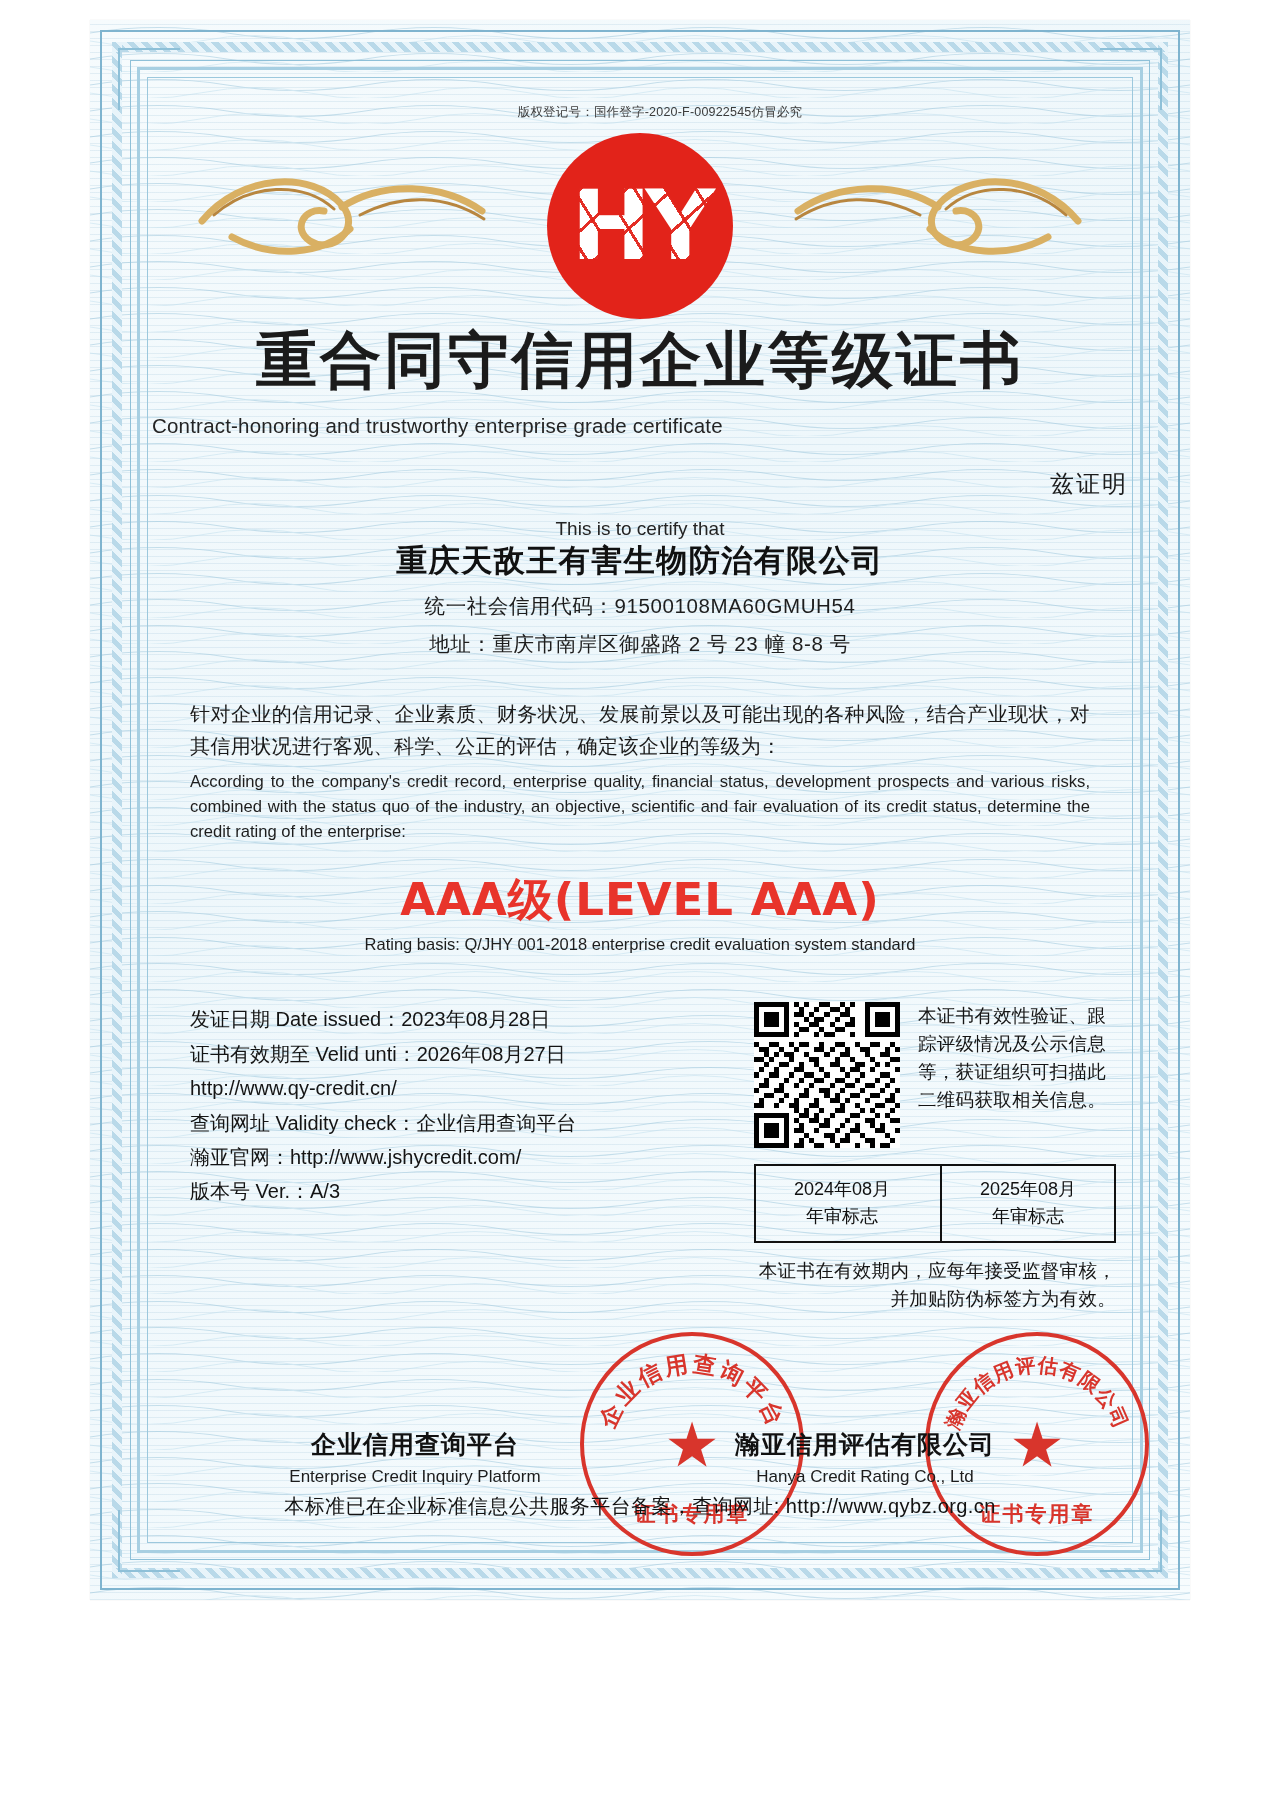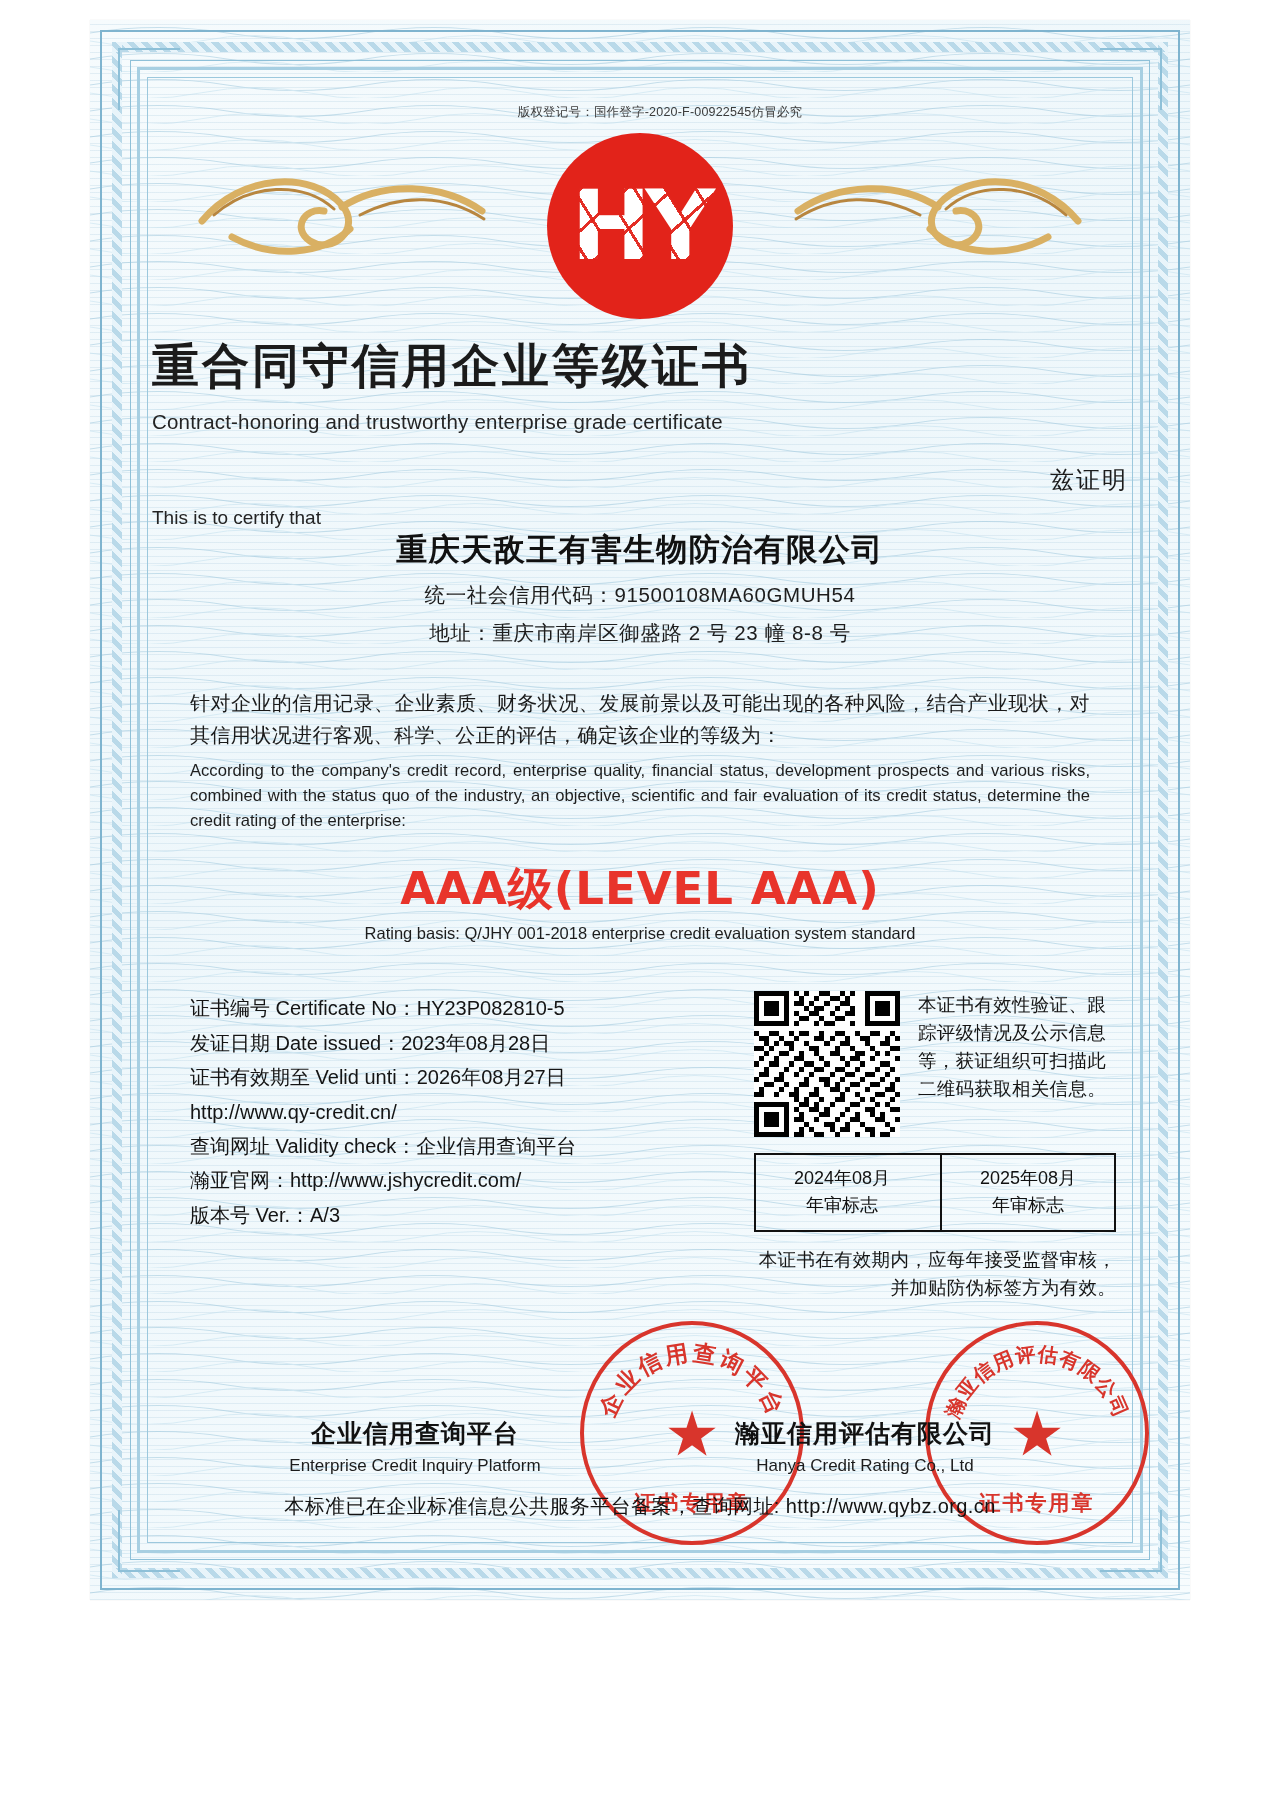--- a/index.html
+++ b/index.html
@@ -143,47 +143,48 @@
     position: absolute;
     inset: -6px -4px;
     background:
       repeating-linear-gradient(58deg, rgba(226,35,26,0.95) 0 3px, rgba(0,0,0,0) 3px 26px),
       repeating-linear-gradient(-42deg, rgba(226,35,26,0.95) 0 3px, rgba(0,0,0,0) 3px 31px);
     pointer-events: none;
   }
 
   
   .title-cn {
+    text-align: center;
     font-family: "DejaVu Sans", sans-serif;
-    font-size: 47px;
+    font-size: 61px;
     font-weight: bold;
     color: #1b1b1b;
     letter-spacing: 3px;
-    margin-top: 20px;
+    margin-top: 5px;
   }
   .title-en {
     text-align: left;
     font-size: 20.5px;
     color: #242424;
     margin-top: 12px;
     letter-spacing: 0.2px;
   }
 
   .certify-cn {
     text-align: right;
     font-size: 24px;
     color: #1b1b1b;
     margin-top: 30px;
     letter-spacing: 2px;
   }
   .certify-en {
-    text-align: left;
+    text-align: center;
     font-size: 19px;
     color: #232323;
-    margin-top: 11px;
+    margin-top: 18px;
   }
 
   .company-name {
     text-align: center;
     font-family: "DejaVu Sans", sans-serif;
     font-size: 31px;
     font-weight: bold;
     color: #111111;
     letter-spacing: 1.5px;
   }
@@ -451,21 +452,20 @@
     <div class="body-block">
       <div class="body-cn">针对企业的信用记录、企业素质、财务状况、发展前景以及可能出现的各种风险，结合产业现状，对其信用状况进行客观、科学、公正的评估，确定该企业的等级为：</div>
       <div class="body-en">According to the company's credit record, enterprise quality, financial status, development prospects and various risks, combined with the status quo of the industry, an objective, scientific and fair evaluation of its credit status, determine the credit rating of the enterprise:</div>
     </div>
 
     <div class="level">AAA级(LEVEL AAA)</div>
     <div class="basis-en">Rating basis: Q/JHY 001-2018 enterprise credit evaluation system standard</div>
 
     <div class="info-area">
       <div class="info-left">
-        <div class="info-line">证书编号 Certificate No：HY23P082810-5</div>
         <div class="info-line">发证日期 Date issued：2023年08月28日</div>
         <div class="info-line">证书有效期至 Velid unti：2026年08月27日</div>
         <div class="info-line">http://www.qy-credit.cn/</div>
         <div class="info-line">查询网址 Validity check：企业信用查询平台</div>
         <div class="info-line">瀚亚官网：http://www.jshycredit.com/</div>
         <div class="info-line">版本号 Ver.：A/3</div>
       </div>
 
       <div class="info-right">
         <div class="qr-row">

